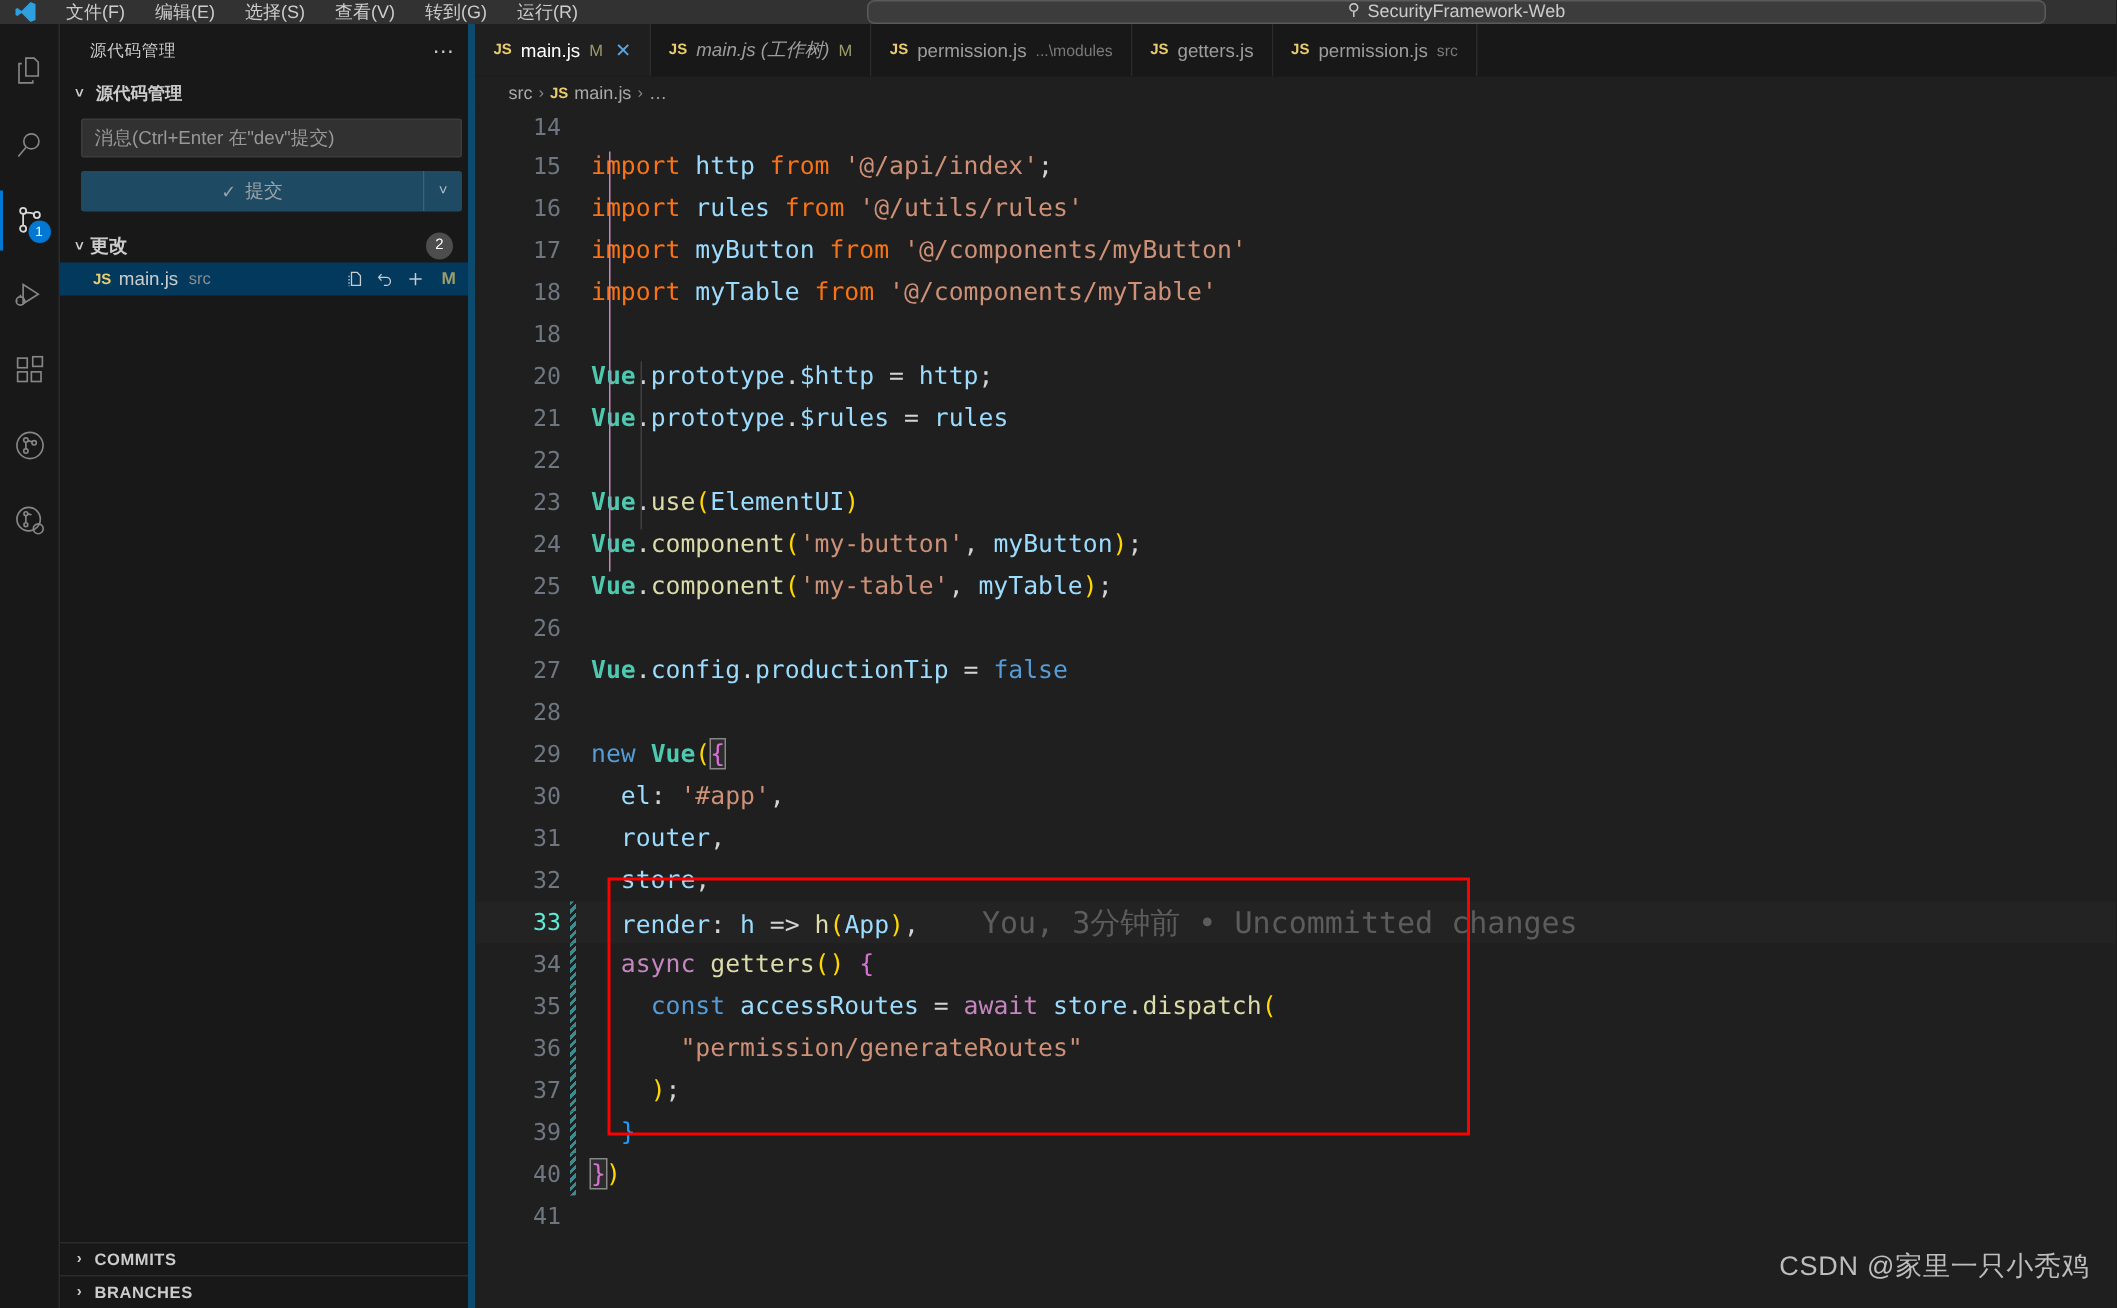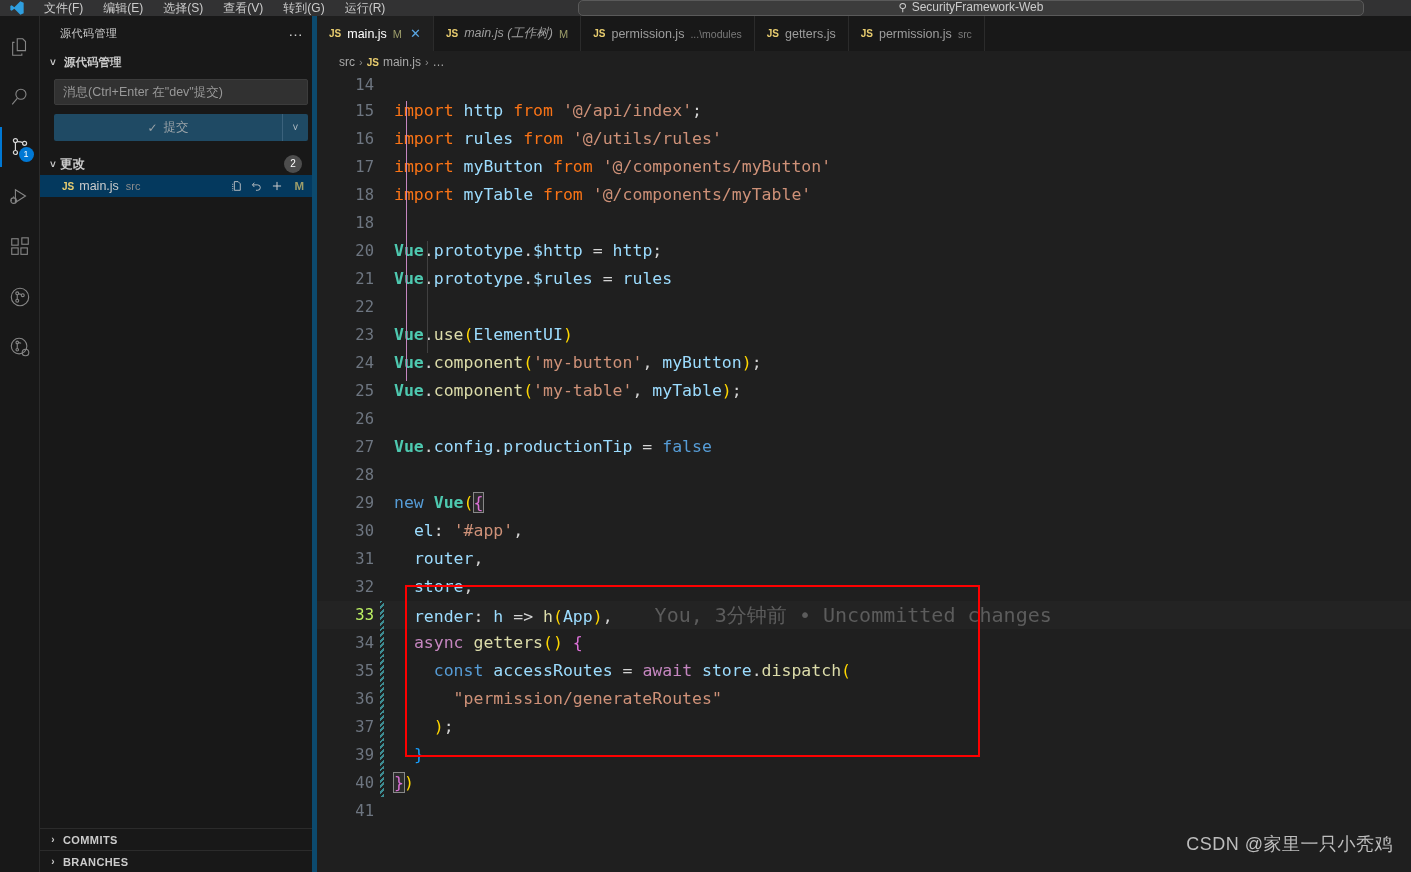--- a/index.html
+++ b/index.html
@@ -145,21 +145,21 @@
   }
   .code-line {
     position: relative; height: 28px; line-height: 28px; white-space: pre;
     display: flex; align-items: flex-start;
   }
   .code-line.current { background: #232323; }
   .gutter {
     width: 73px; flex: 0 0 73px; text-align: right; padding-right: 16px;
     color: #6e7681; font-size: 15.5px; position: relative;
   }
-  .code-line.current .gutter { color: #bef264; }
+  .code-line.current .gutter { color: #5eead4; }
   .gitmark {
     position: absolute; left: 63px; top: 0; width: 4px; height: 28px;
     background: repeating-linear-gradient(135deg, #3d8b91 0 2px, #1f1f1f 2px 4px);
   }
   .codetext { position: relative; padding-left: 4px; }
 
   
   .k-import   { color: #f97316; }
   .k-kw       { color: #569cd6; }
   .k-ctrl     { color: #c586c0; }

